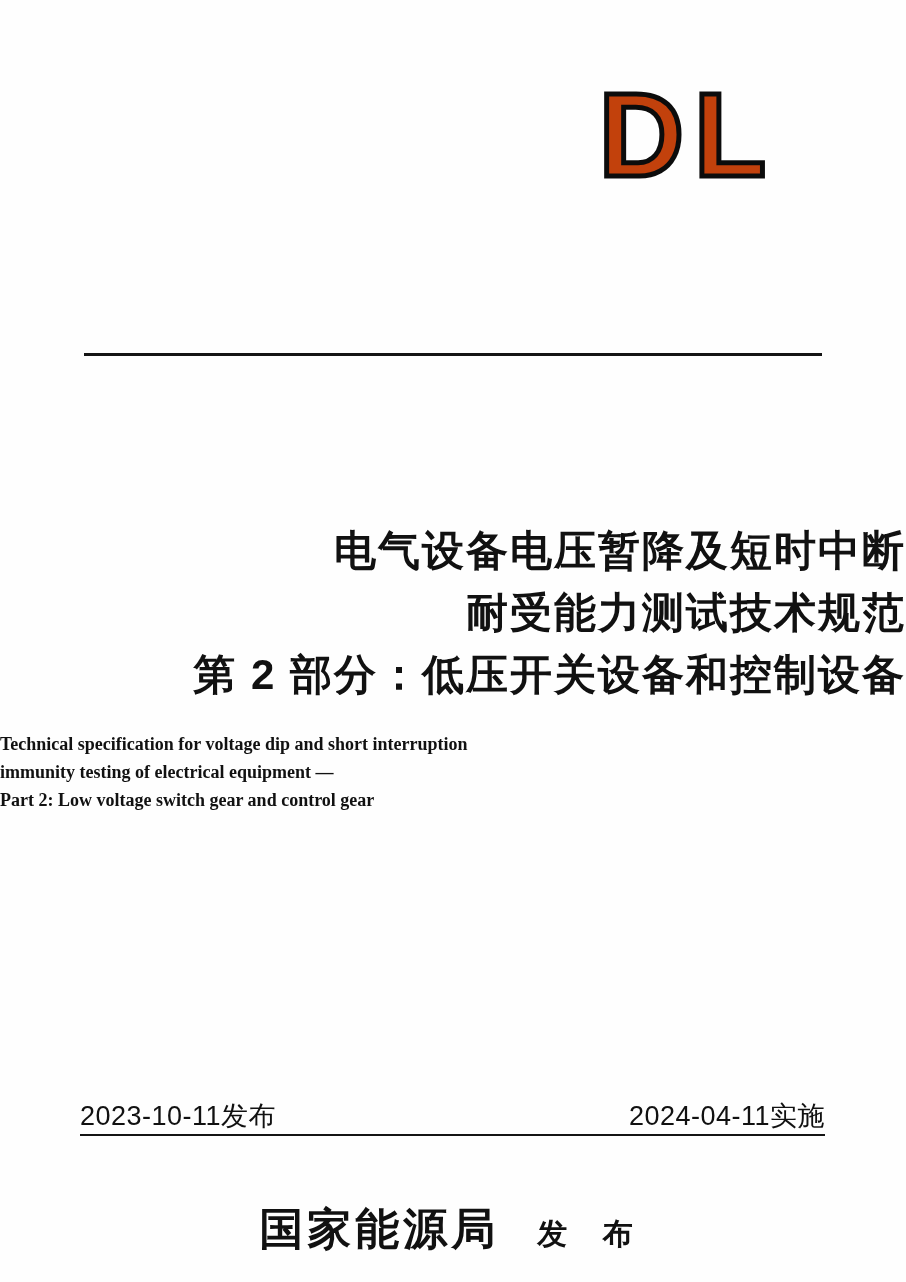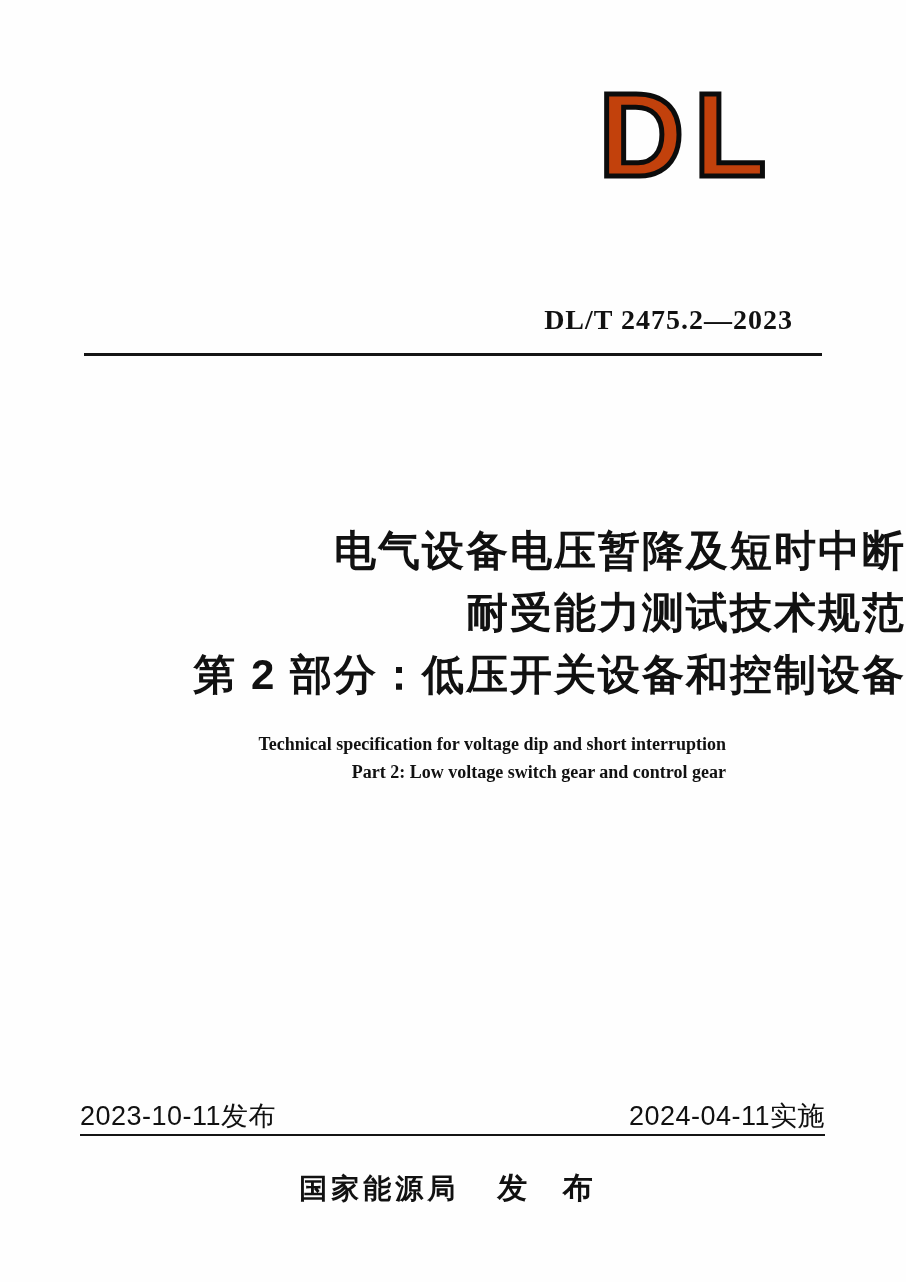--- a/index.html
+++ b/index.html
@@ -88,21 +88,21 @@
     letter-spacing: 2px;
     white-space: nowrap;
   }
 
   
   .en-title {
     position: absolute;
     left: 0;
     top: 730px;
     width: 726px;
-    text-align: right;
+    text-align: left;
     font-size: 18px;
     font-weight: bold;
     line-height: 28px;
   }
 
   
   .date-row {
     position: absolute;
     left: 80px;
     top: 1098px;
@@ -131,49 +131,50 @@
     left: 0;
     top: 1168px;
     width: 906px;
     display: flex;
     justify-content: center;
     align-items: baseline;
     gap: 38px;
     font-weight: bold;
   }
   .publisher-name {
-    font-size: 28px;
+    font-size: 44px;
     letter-spacing: 4px;
+    margin-top: 32px;
   }
   .publish-label {
     font-size: 30px;
     letter-spacing: 14px;
   }
 </style>
 </head>
 <body>
 
 <div class="page">
 
 
   <div class="logo">DL</div>
 
 
-  <div class="std-number">DL/T 2475.2—2023</div>
 
   <div class="rule-top"></div>
 
   <div class="cn-title">
     <div>电气设备电压暂降及短时中断</div>
     <div>耐受能力测试技术规范</div>
     <div>第 2 部分：低压开关设备和控制设备</div>
   </div>
 
   <div class="en-title">
     <div>Technical specification for voltage dip and short interruption</div>
+    <div>immunity testing of electrical equipment —</div>
     <div>Part 2: Low voltage switch gear and control gear</div>
   </div>
 
   <div class="date-row">
     <span>2023-10-11发布</span>
     <span>2024-04-11实施</span>
   </div>
 
   <div class="rule-bottom"></div>
 

